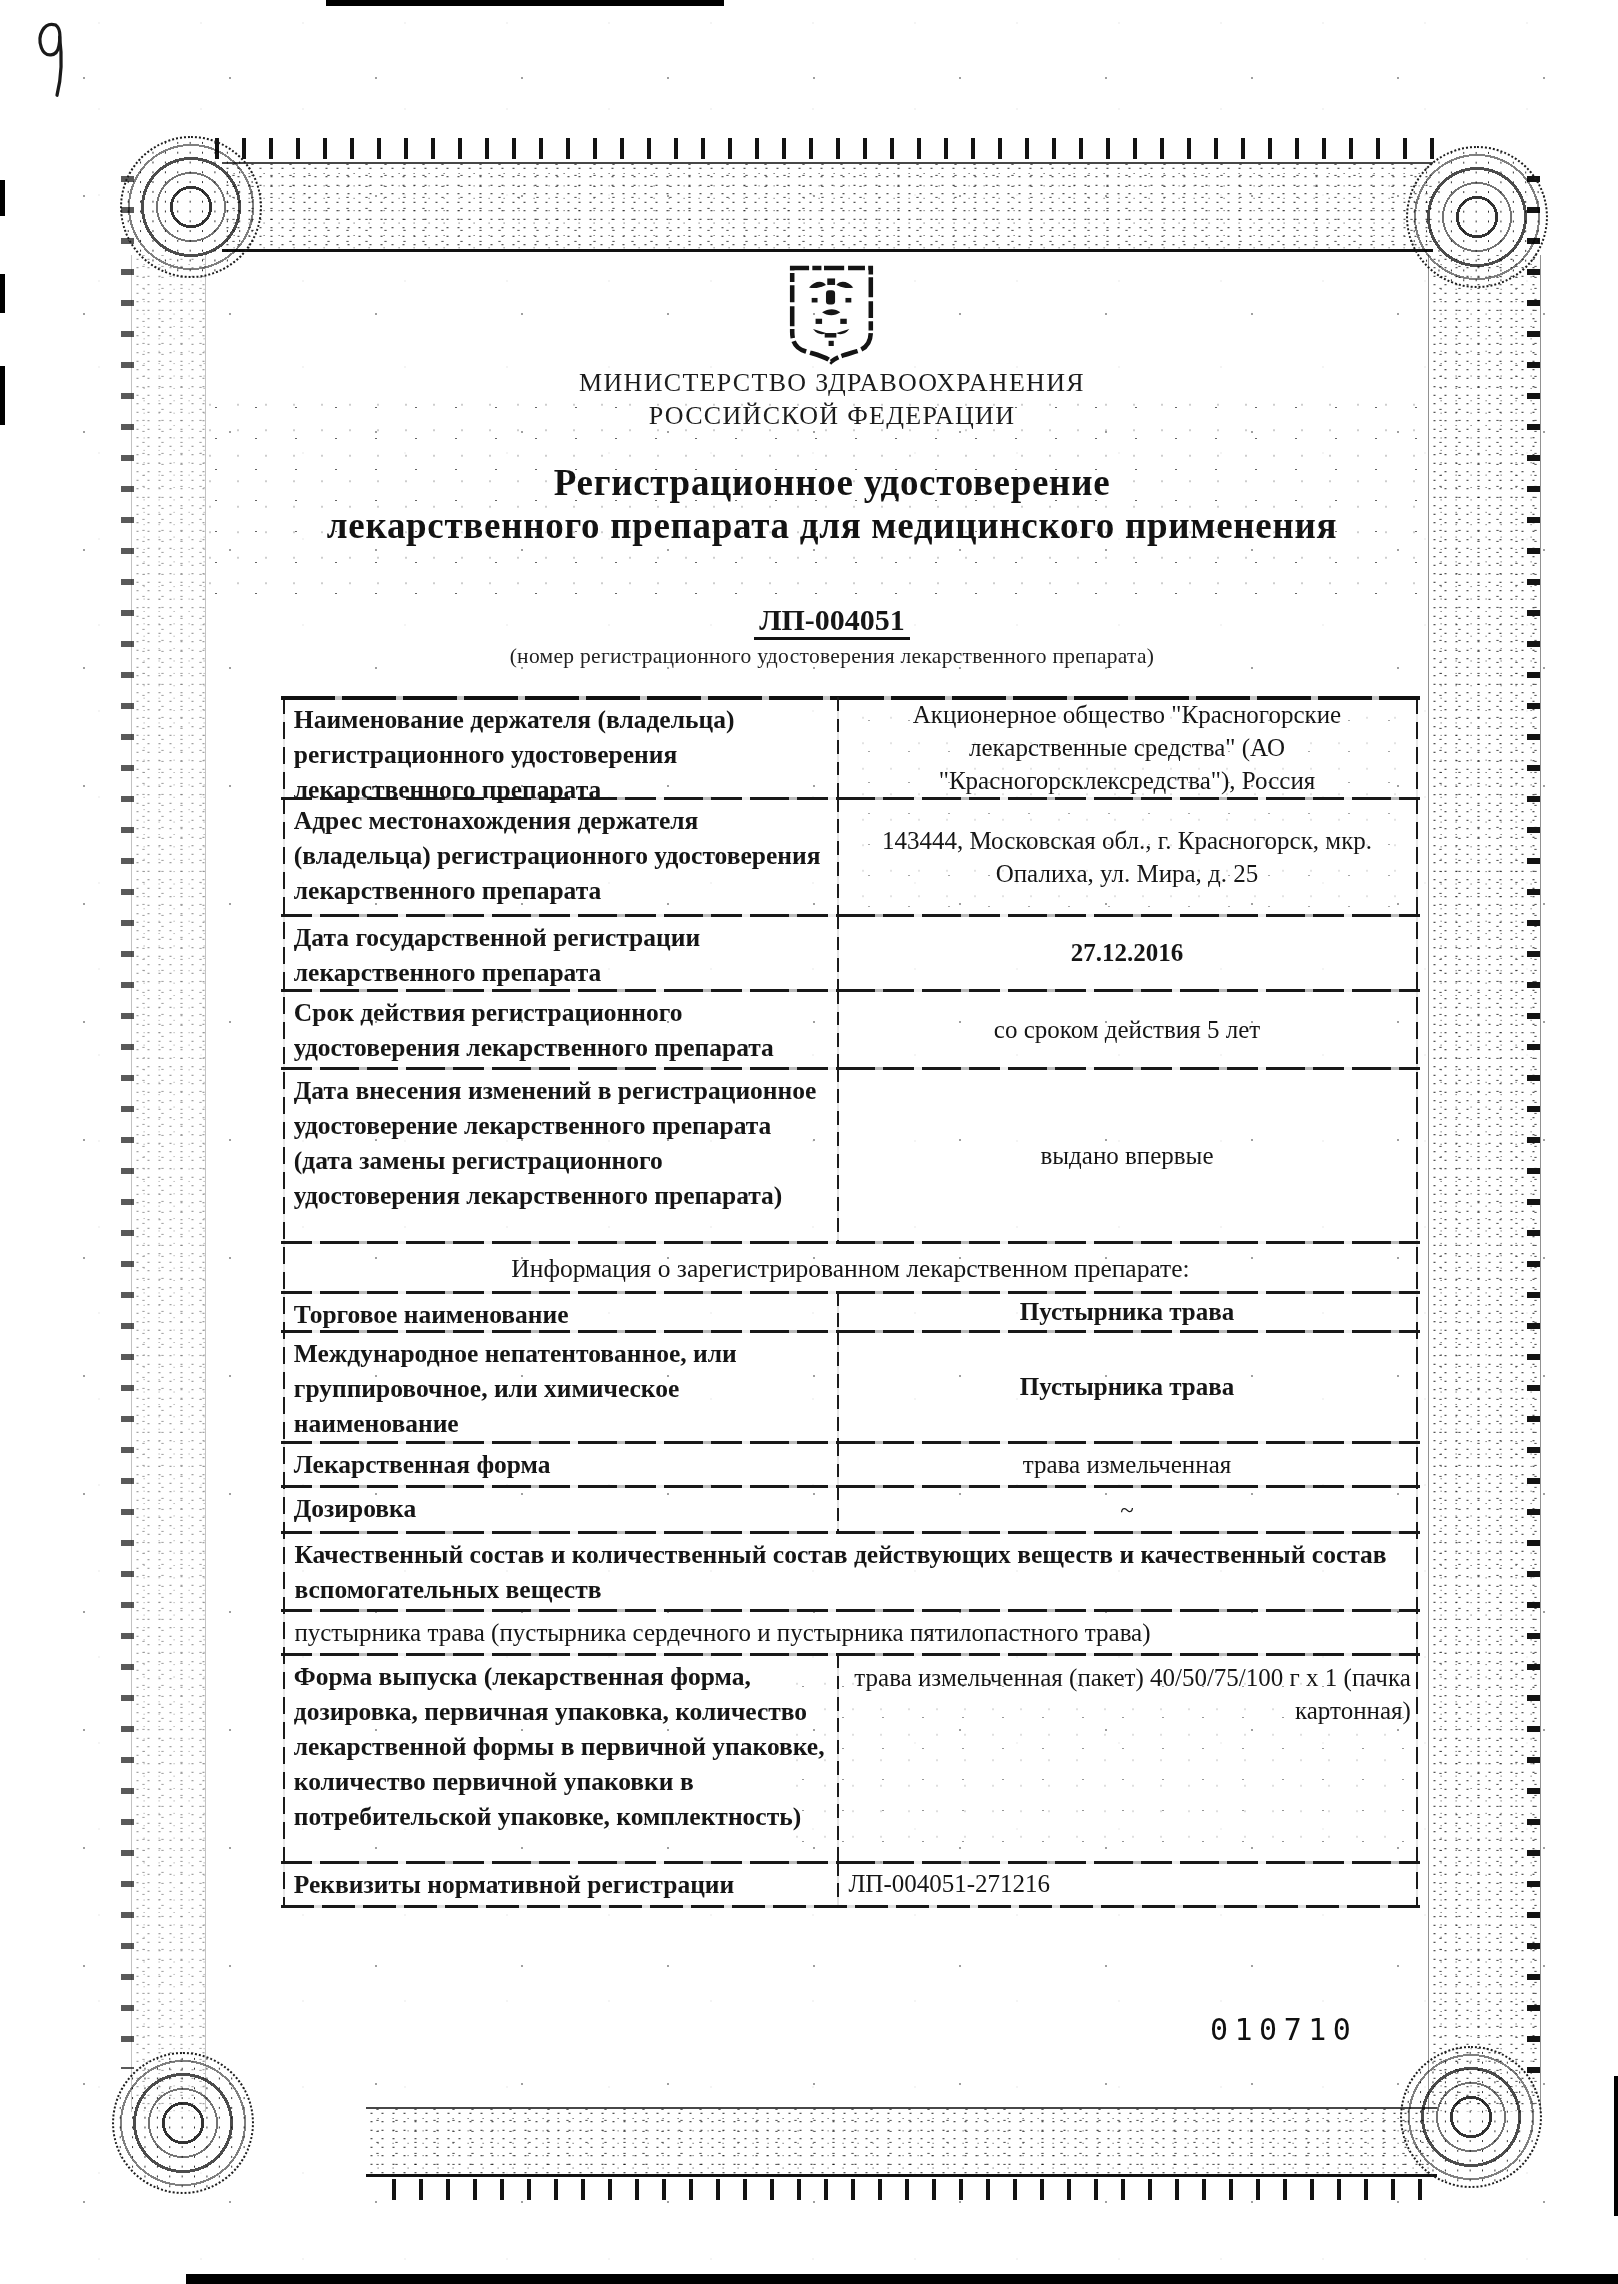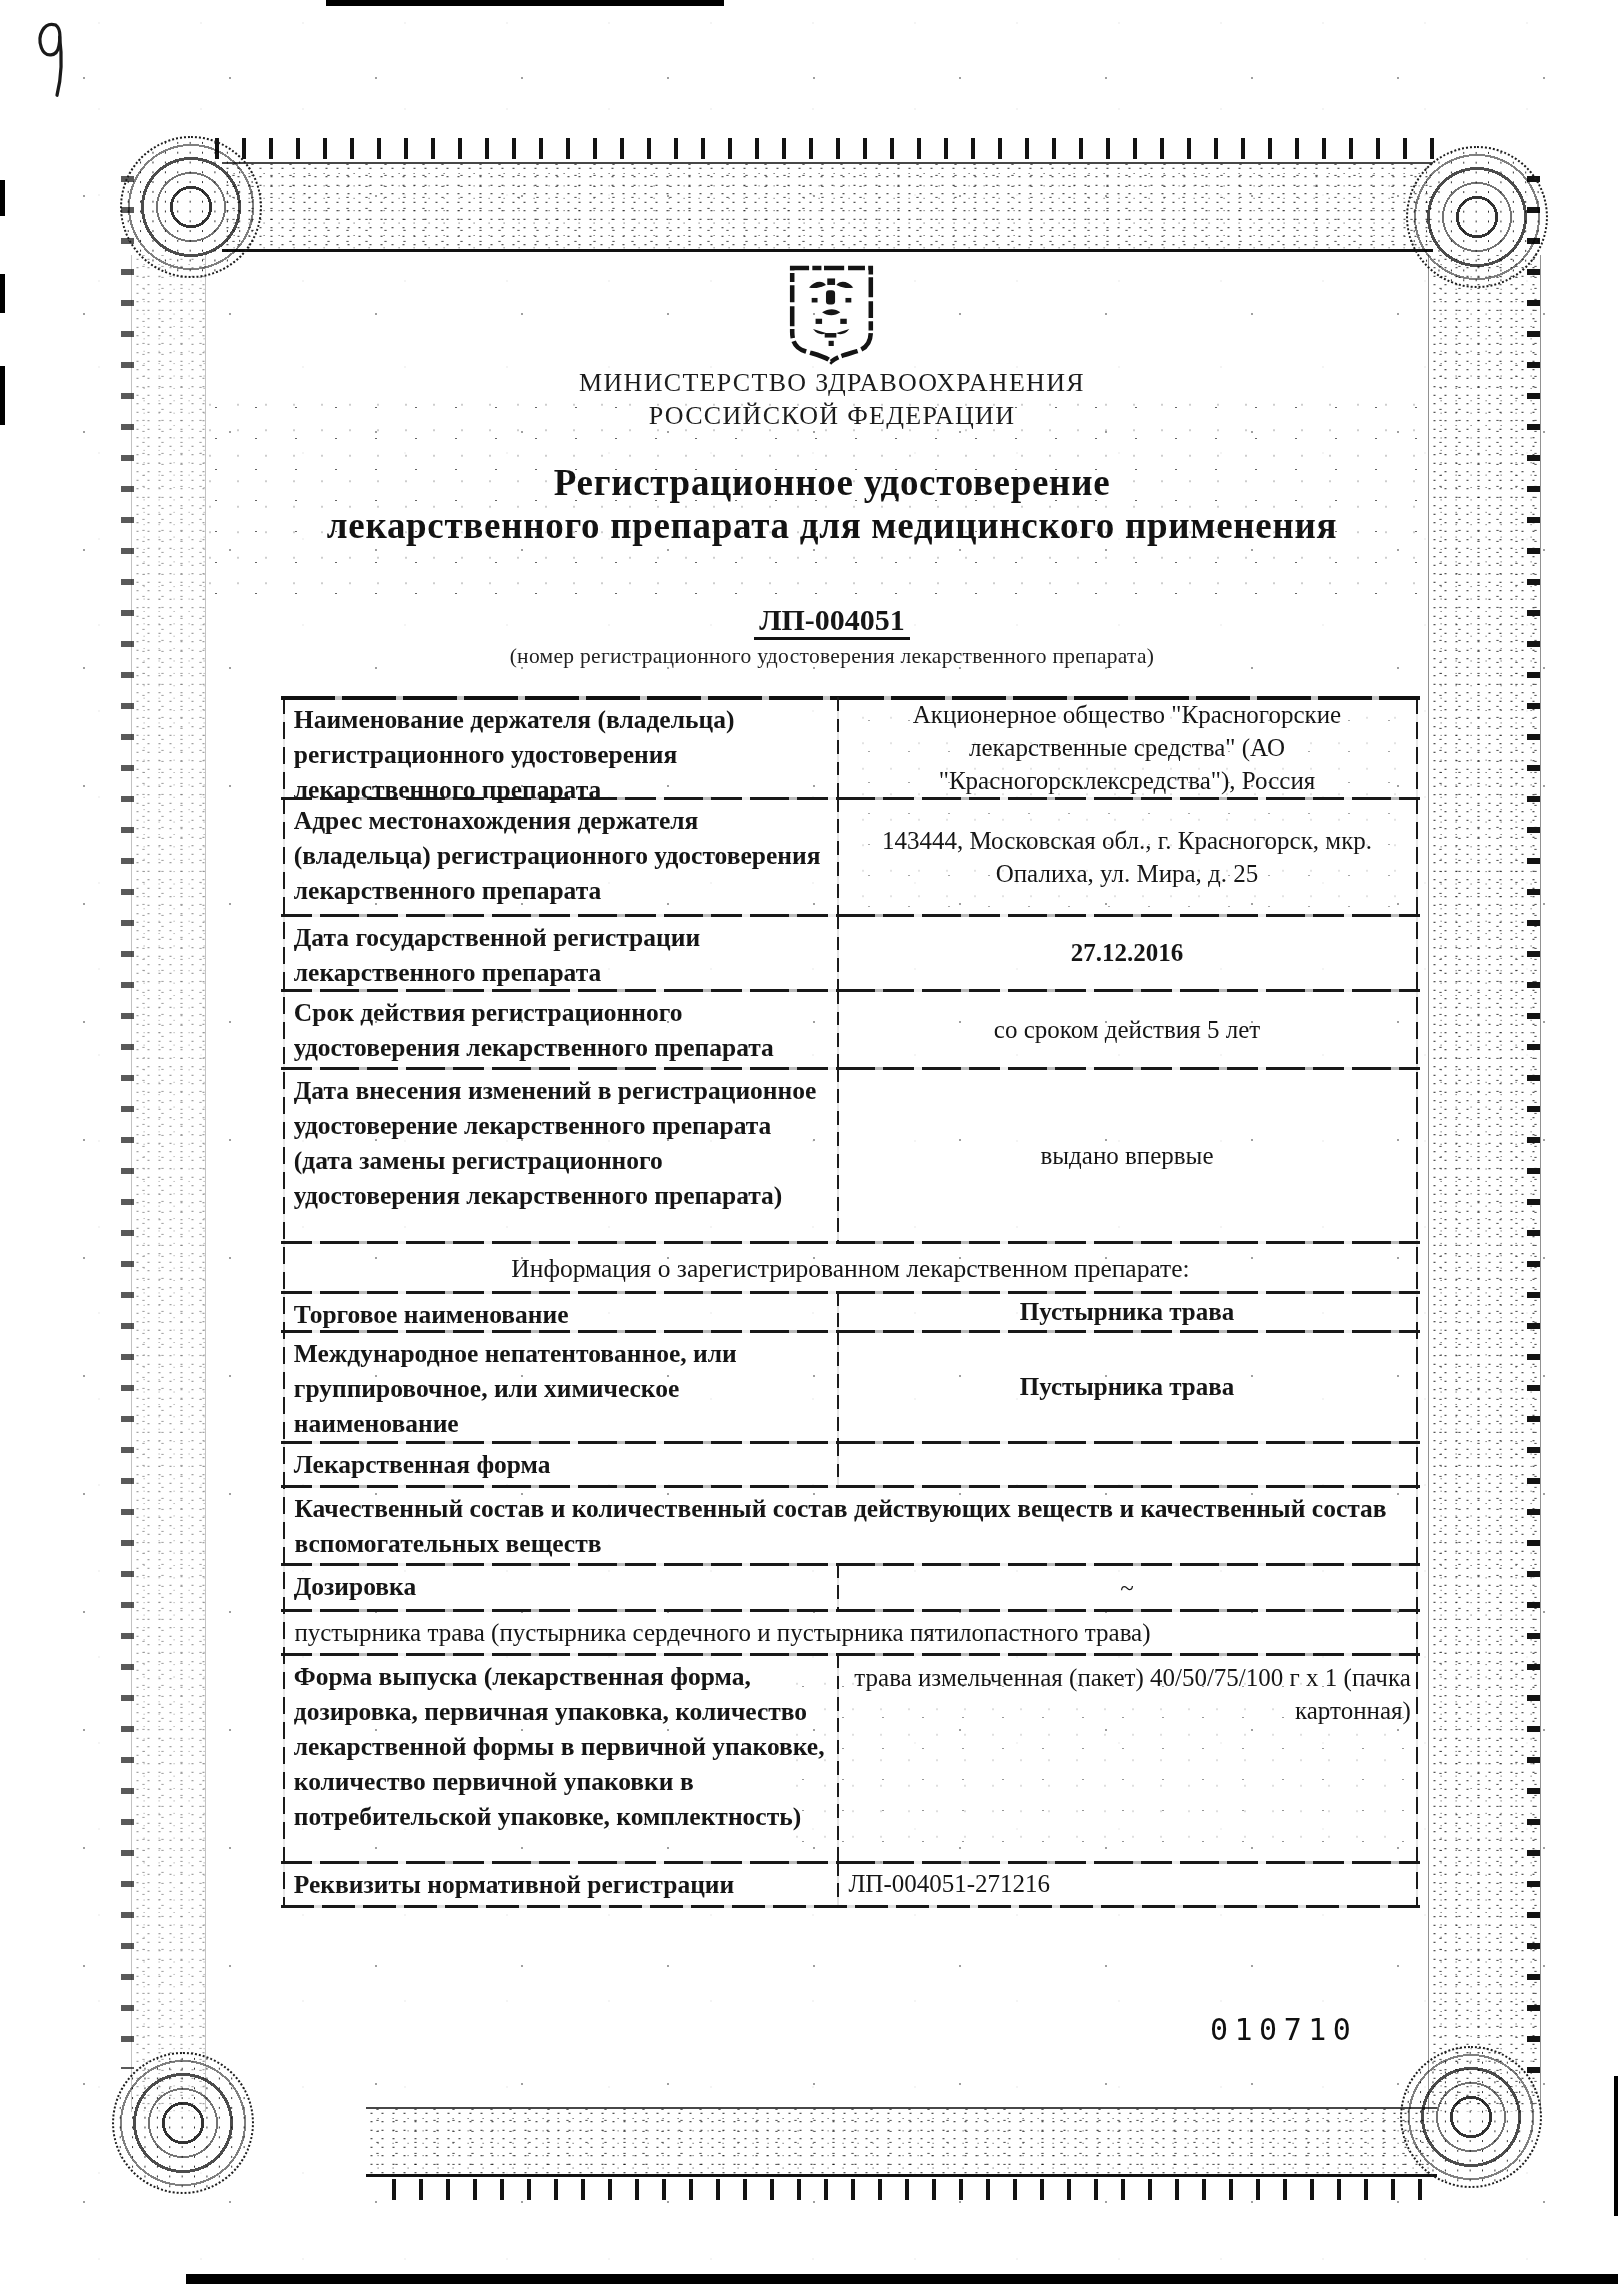--- a/index.html
+++ b/index.html
@@ -177,28 +177,29 @@
     <div class="row" style="height:39px;">
       <div class="c1">Торговое наименование</div>
       <div class="c2 vb">Пустырника трава</div>
     </div>
     <div class="row" style="height:111px;">
       <div class="c1">Международное непатентованное, или группировочное, или химическое наименование</div>
       <div class="c2 vb">Пустырника трава</div>
     </div>
     <div class="row" style="height:44px;">
       <div class="c1">Лекарственная форма</div>
-    </div>
-    <div class="row" style="height:78px;">
-      <div class="full b">Качественный состав и количественный состав действующих веществ и качественный состав вспомогательных веществ</div>
+      <div class="c2">трава измельченная</div>
     </div>
     <div class="row" style="height:46px;">
       <div class="c1">Дозировка</div>
       <div class="c2">~</div>
     </div>
+    <div class="row" style="height:78px;">
+      <div class="full b">Качественный состав и количественный состав действующих веществ и качественный состав вспомогательных веществ</div>
+    </div>
     <div class="row" style="height:44px;">
       <div class="full" style="font-size:25px;padding-top:5px;">пустырника трава (пустырника сердечного и пустырника пятилопастного трава)</div>
     </div>
     <div class="row" style="height:208px;">
       <div class="c1">Форма выпуска (лекарственная форма, дозировка, первичная упаковка, количество лекарственной формы в первичной упаковке, количество первичной упаковки в потребительской упаковке, комплектность)</div>
       <div class="c2 tl">трава измельченная (пакет) 40/50/75/100 г х 1 (пачка картонная)</div>
     </div>
     <div class="row" style="height:44px;">
       <div class="c1">Реквизиты нормативной регистрации</div>
       <div class="c2 tl" style="padding-top:5.2px;">ЛП-004051-271216</div>

